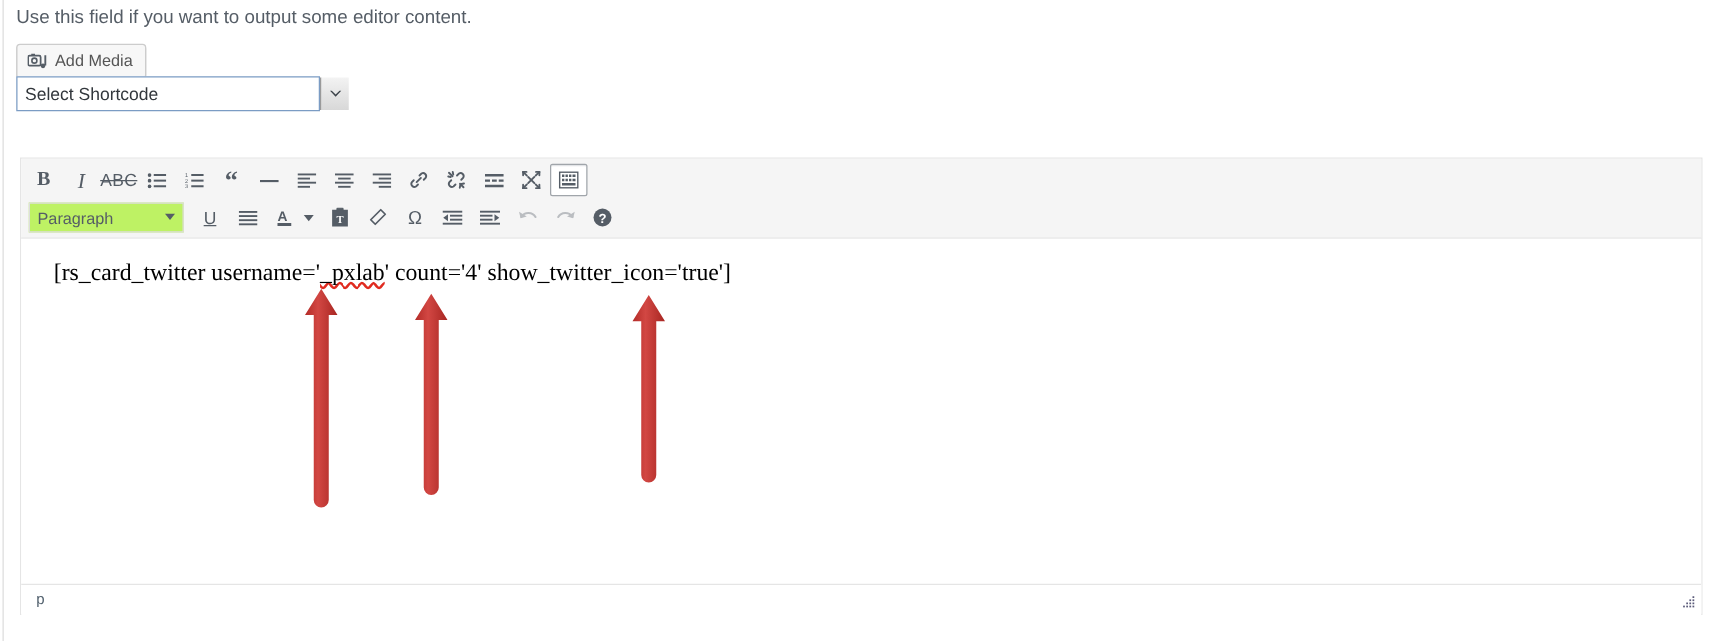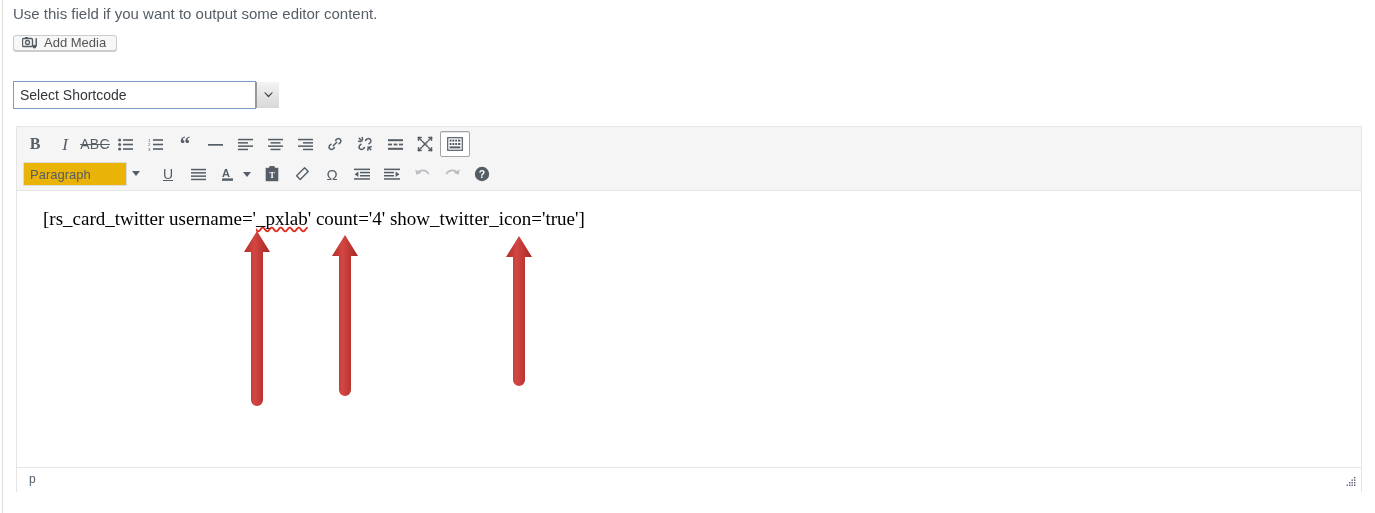--- a/index.html
+++ b/index.html
@@ -52,21 +52,21 @@
   
   .media-row {
     position: relative;
     margin-top: 14px;
     height: 26px;
   }
   .add-media-btn {
     display: inline-flex;
     align-items: center;
     gap: 6px;
-    height: 16px;
+    height: 28px;
     padding: 0 10px 0 8px;
     box-sizing: border-box;
     background: #f7f7f7;
     border: 1px solid #cccccc;
     border-radius: 3px;
     color: #555555;
     font-size: 13px;
     line-height: 24px;
     cursor: pointer;
     box-shadow: 0 1px 0 #cccccc;
@@ -96,21 +96,21 @@
     top: 1px;
   }
   .ed-tab.active {
     background: #f5f5f5;
     color: #555555;
     border-color: #e5e5e5;
   }
 
   
   .shortcode-select-wrap {
-    margin-top: 20px;
+    margin-top: 0;
     position: relative;
     width: 267px;
     height: 28px;
   }
   .shortcode-select {
     width: 243px;
     height: 28px;
     box-sizing: border-box;
     font-family: "Liberation Sans", sans-serif;
     font-size: 14px;
@@ -188,24 +188,24 @@
     display: block;
   }
 
   .fmt-select-wrap {
     position: relative;
     width: 124px;
     height: 24px;
     margin: 0 6px 0 3px;
   }
   .fmt-select {
-    width: 104px;
+    width: 124px;
     height: 24px;
     box-sizing: border-box;
-    background: #eab308;
+    background: #bef264;
     border: 1px solid #ddd;
     font-family: "Liberation Sans", sans-serif;
     font-size: 13px;
     color: #555d66;
     padding: 0 22px 0 6px;
     -webkit-appearance: none;
     appearance: none;
     outline: none;
     cursor: pointer;
   }

